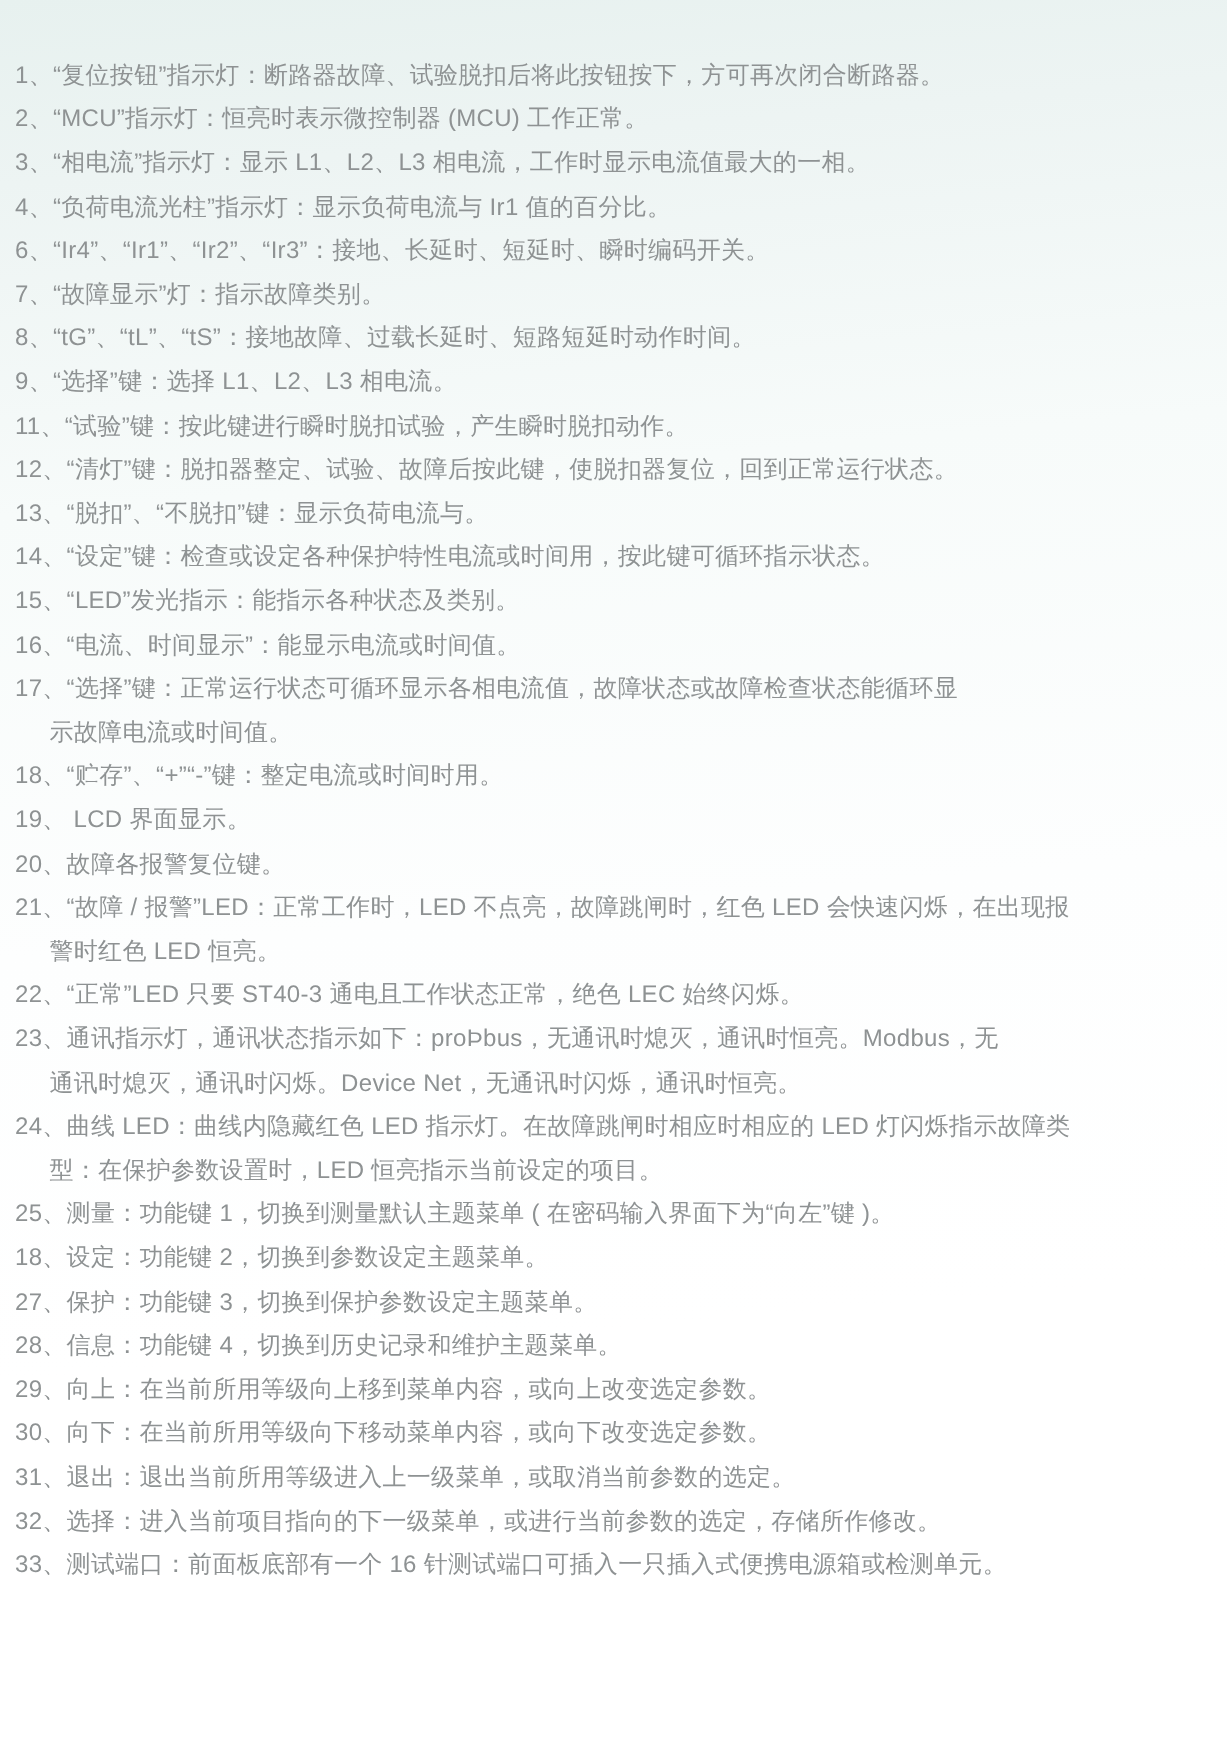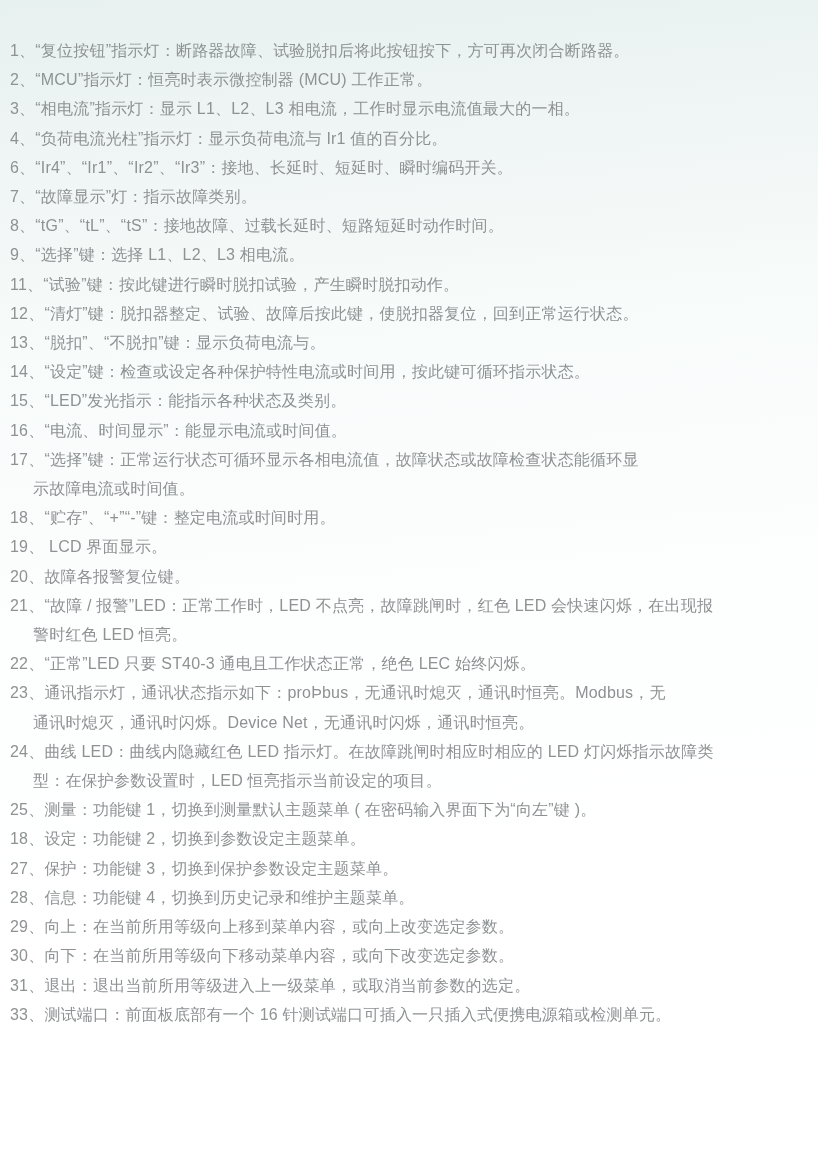--- a/index.html
+++ b/index.html
@@ -57,15 +57,16 @@
 通讯时熄灭，通讯时闪烁。Device Net，无通讯时闪烁，通讯时恒亮。</span></div>
       <div class="item"><span class="num">24、</span><span class="txt">曲线 LED：曲线内隐藏红色 LED 指示灯。在故障跳闸时相应时相应的 LED 灯闪烁指示故障类
 型：在保护参数设置时，LED 恒亮指示当前设定的项目。</span></div>
       <div class="item"><span class="num">25、</span><span class="txt">测量：功能键 1，切换到测量默认主题菜单 ( 在密码输入界面下为“向左”键 )。</span></div>
       <div class="item"><span class="num">18、</span><span class="txt">设定：功能键 2，切换到参数设定主题菜单。</span></div>
       <div class="item"><span class="num">27、</span><span class="txt">保护：功能键 3，切换到保护参数设定主题菜单。</span></div>
       <div class="item"><span class="num">28、</span><span class="txt">信息：功能键 4，切换到历史记录和维护主题菜单。</span></div>
       <div class="item"><span class="num">29、</span><span class="txt">向上：在当前所用等级向上移到菜单内容，或向上改变选定参数。</span></div>
       <div class="item"><span class="num">30、</span><span class="txt">向下：在当前所用等级向下移动菜单内容，或向下改变选定参数。</span></div>
       <div class="item"><span class="num">31、</span><span class="txt">退出：退出当前所用等级进入上一级菜单，或取消当前参数的选定。</span></div>
+      <div class="item"><span class="num">32、</span><span class="txt">选择：进入当前项目指向的下一级菜单，或进行当前参数的选定，存储所作修改。</span></div>
       <div class="item"><span class="num">33、</span><span class="txt">测试端口：前面板底部有一个 16 针测试端口可插入一只插入式便携电源箱或检测单元。</span></div>
     </div>
 </main>
 
 </body></html>

